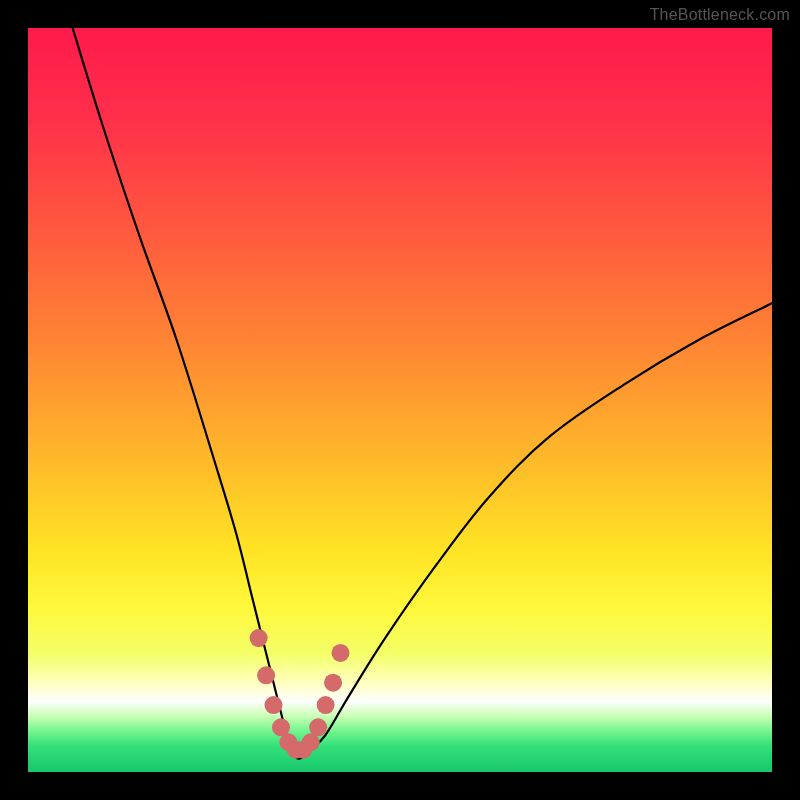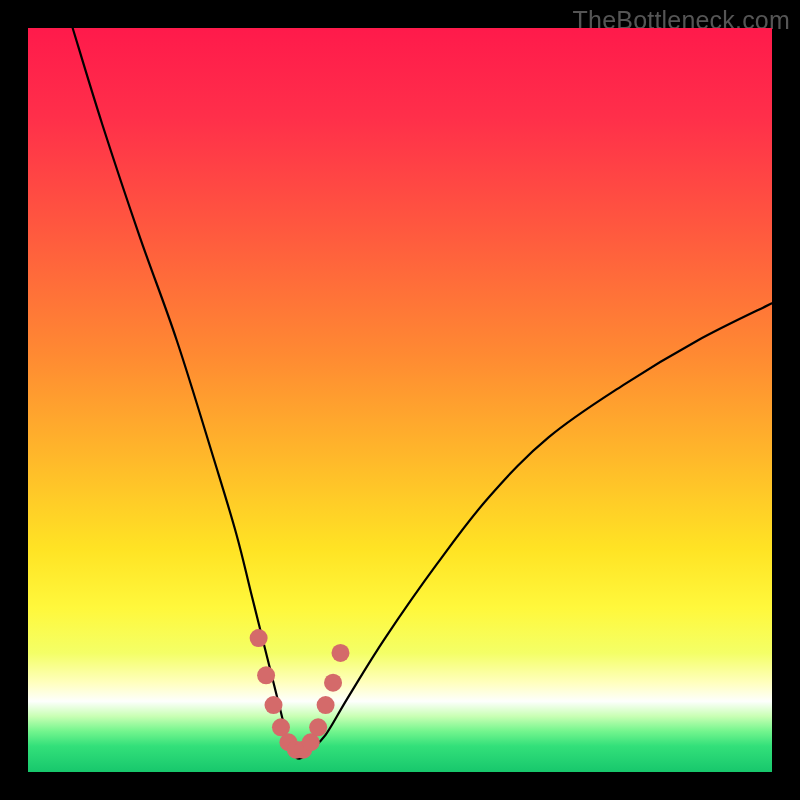--- a/index.html
+++ b/index.html
@@ -23,21 +23,21 @@
     left: 0;
     top: 0;
     width: 100%;
     height: 100%;
   }
   .watermark {
     position: absolute;
     top: 6px;
     right: 10px;
     color: #555;
-    font-size: 25px;
+    font-size: 16px;
     font-weight: normal;
     letter-spacing: 0.2px;
     user-select: none;
     text-align: center;
   }
   .curve-svg {
     position: absolute;
     left: 0;
     top: 0;
     width: 100%;

